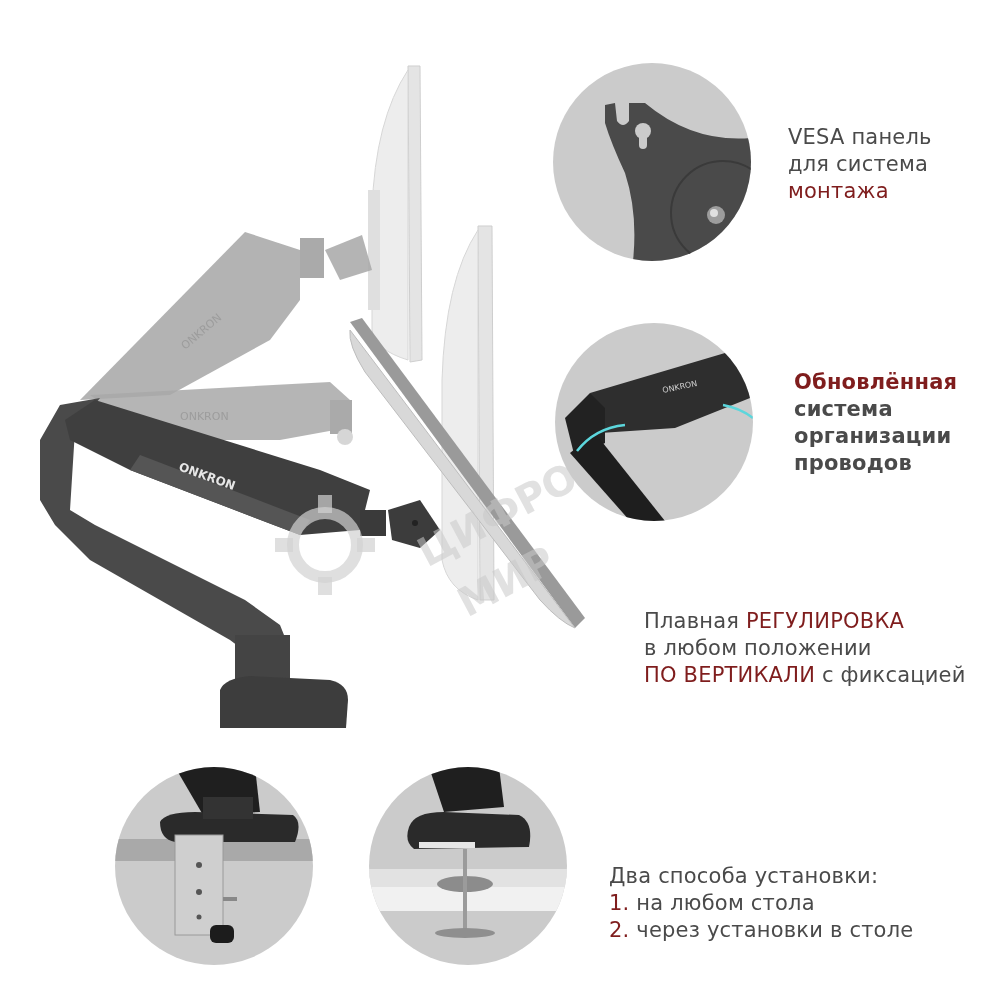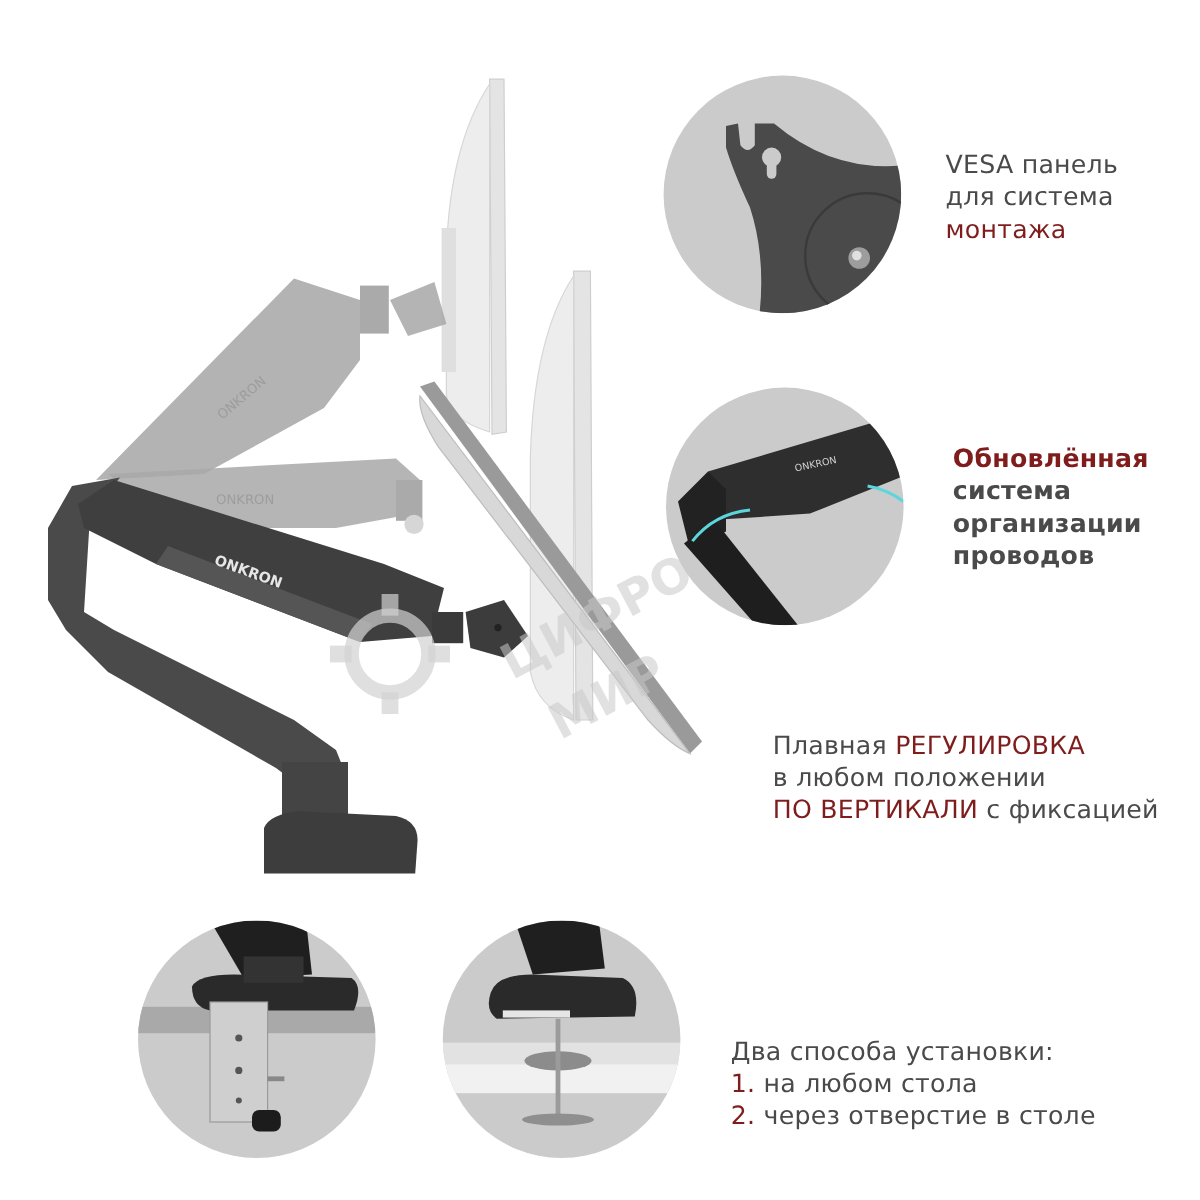--- a/index.html
+++ b/index.html
@@ -152,15 +152,15 @@
     <ellipse cx="96" cy="166" rx="30" ry="5" fill="#8f8f8f"></ellipse>
   </svg>
 </div>
 
 <div class="txt" style="left:609px;top:820px;margin-top:43px;">
   <div><span>Два способа установки:</span></div>
   <div>
     <span class="accent">1.</span><span> на любом стола</span>
   </div>
   <div>
-    <span class="accent">2.</span><span> через отверстие в столе</span>
+    <span class="accent">2.</span><span> через установки в столе</span>
   </div>
 </div>
 
 </body></html>

